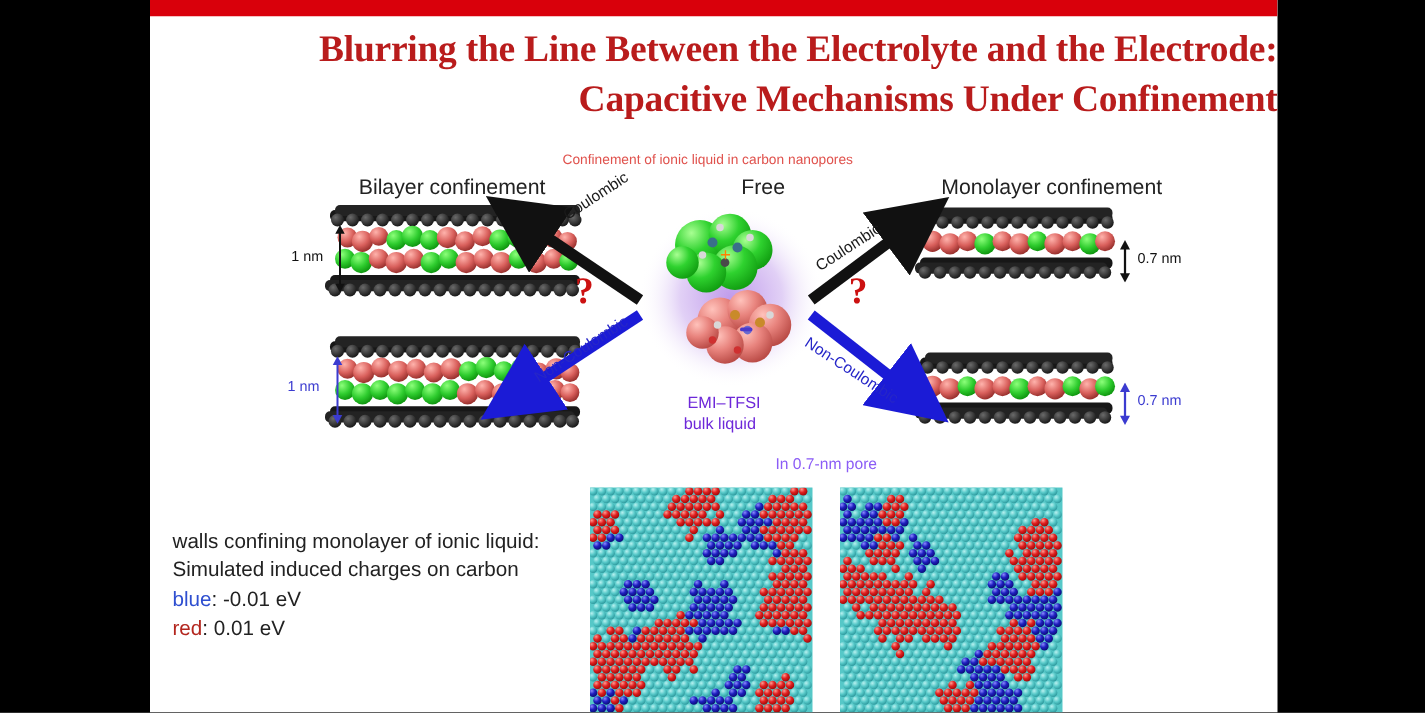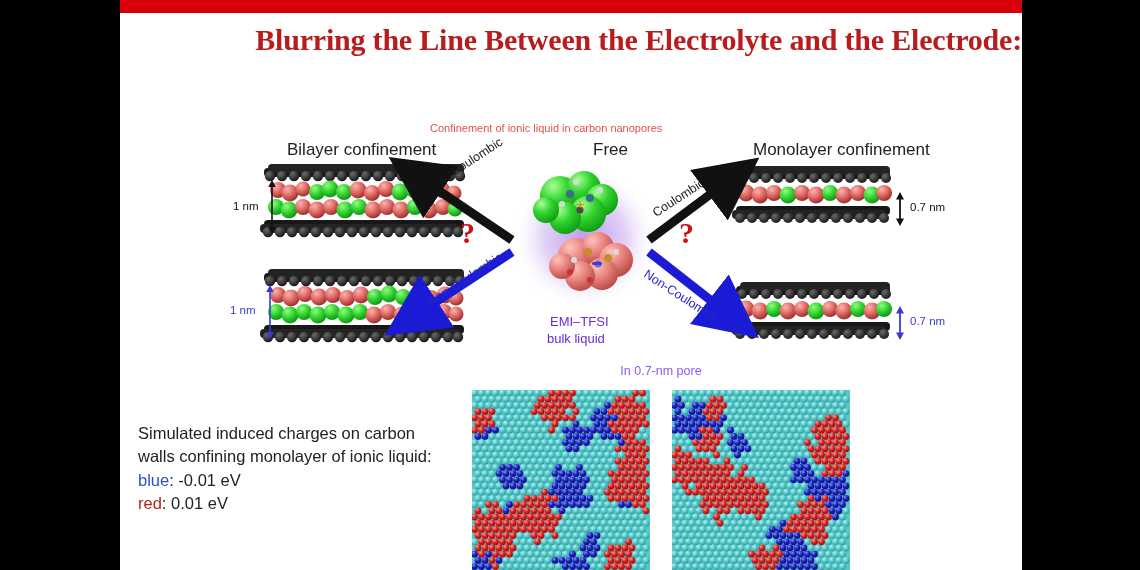--- a/index.html
+++ b/index.html
@@ -16,21 +16,21 @@
   
   #title{position:absolute;left:0;top:20px;width:902px;text-align:right;
          color:#b91c1c;font-weight:bold;font-size:30px;line-height:1.32;
          font-family:Liberation Serif, serif;letter-spacing:-0.2px;}
   #title .l2{display:block;}
 
   
   #figure{position:absolute;left:0;top:112px;width:902px;height:458px;}
 
   .cap{position:absolute;font-size:17px;color:#222;white-space:nowrap;font-family:"Liberation Sans",sans-serif;}
-  .cap.red{color:#e0524d;font-size:11px;}
+  .cap.red{color:#e0524d;font-size:11px;margin-left:20px;}
   .cap.purple{color:#6d28d9;}
 
   
   .slab{position:absolute;}
   .slab svg{display:block;}
 
   
   .dim{position:absolute;font-size:11.5px;white-space:nowrap;}
   .dim.black{color:#111;}
   .dim.blue{color:#3b3bd0;}
@@ -67,20 +67,21 @@
 <body>
 
 <div id="stage">
 
   <div id="page">
 
     <div id="red-band"></div>
 
     <div id="title">
       <span class="l1">Blurring the Line Between the Electrolyte and the Electrode:</span>
+      <span class="l2">Capacitive Mechanisms Under Confinement</span>
     </div>
 
     <div id="figure">
 
       <div class="cap red" style="left:310px;top:10px;">Confinement of ionic liquid in carbon nanopores</div>
       <div class="cap" style="left:437px;top:28px;padding-left:36px;">Free</div>
       <div class="cap" style="left:167px;top:28px;">Bilayer confinement</div>
       <div class="cap" style="left:633px;top:28px;">Monolayer confinement</div>
 
       <div class="slab" style="left:140px;top:50px;">
@@ -1977,22 +1978,22 @@
               <circle cx="142.5" cy="176.6" r="3.4" fill="url(#bl)"></circle>
               <circle cx="149.5" cy="176.6" r="3.4" fill="url(#cy)"></circle>
               <circle cx="156.5" cy="176.6" r="3.4" fill="url(#cy)"></circle>
               <circle cx="163.5" cy="176.6" r="3.4" fill="url(#cy)"></circle>
               <circle cx="170.5" cy="176.6" r="3.4" fill="url(#cy)"></circle>
             </g>
         </svg>
       </div>
 
       <div id="legend">
+        <div>walls confining monolayer of ionic liquid:</div>
         <div>Simulated induced charges on carbon</div>
-        <div>walls confining monolayer of ionic liquid:</div>
         <div>
           <span class="blue">blue</span><span>: -0.01 eV</span>
         </div>
         <div>
           <span class="red">red</span><span>: 0.01 eV</span>
         </div>
       </div>
 
     </div>
   </div>

